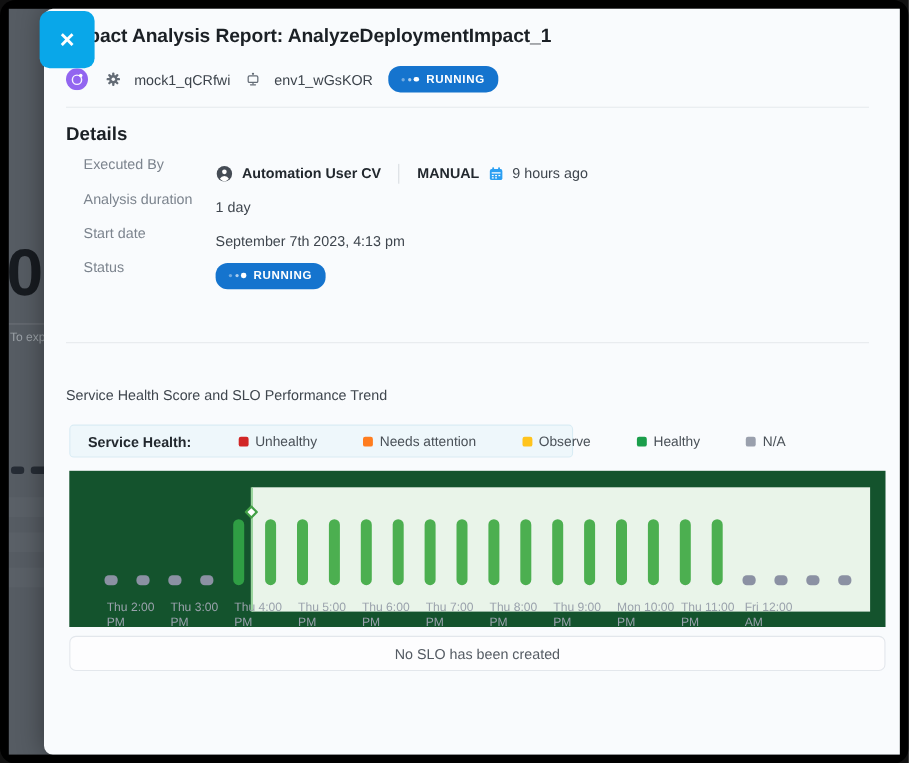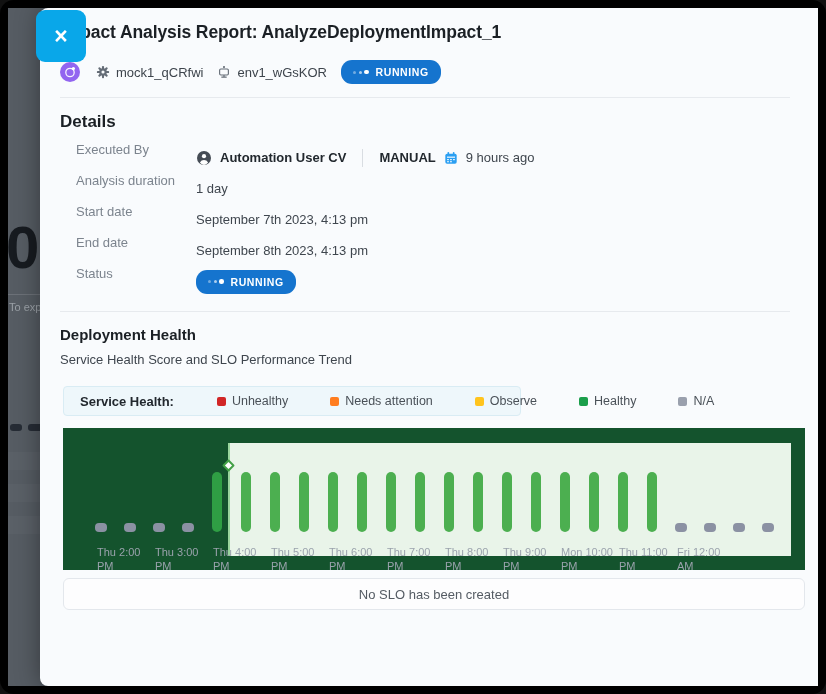--- a/index.html
+++ b/index.html
@@ -23,21 +23,21 @@
   .bg-row{position:absolute;left:0;width:34px;height:18px;background:#5e646b;opacity:.55;}
   .r1{top:444px;} .r2{top:476px;} .r3{top:508px;}
   
   .drawer{position:absolute;left:40px;top:8px;width:778px;height:678px;background:#f9fbfd;
     border-radius:8px 0 0 8px;box-shadow:0 0 24px rgba(0,0,0,.4);}
   .close{position:absolute;left:36px;top:10px;width:50px;height:52px;border:none;border-radius:9px;
     background:var(--close-blue);color:#fff;font-size:23px;font-weight:700;cursor:pointer;
     font-family:"Liberation Sans",sans-serif;line-height:1;z-index:5;}
   .title{position:absolute;left:20px;top:14px;font-size:17.5px;font-weight:700;color:#1b2025;letter-spacing:-.1px;}
   .meta-row{position:absolute;left:20px;top:52px;height:24px;display:flex;align-items:center;gap:14px;}
-  .meta-item{display:flex;align-items:center;gap:6px;font-size:13px;font-weight:500;color:#3d444c;}
+  .meta-item{display:flex;align-items:center;gap:12px;font-size:13px;font-weight:500;color:#3d444c;}
   .avatar{width:20px;height:20px;display:inline-flex;margin-right:2px;}
   .badge{display:inline-flex;align-items:center;gap:7px;height:21px;padding:12px 12px;border-radius:11px;
     background:var(--status-blue);color:#fff;font-size:10.5px;font-weight:700;letter-spacing:.6px;}
   .dots{display:inline-flex;align-items:center;gap:2.5px;}
   .dots i{width:3px;height:3px;border-radius:50%;background:#fff;display:inline-block;}
   .dots i:nth-child(1){opacity:.4;}.dots i:nth-child(2){opacity:.65;}
   .dots b{width:4.5px;height:4.5px;border-radius:50%;background:#fff;display:inline-block;}
   .hr{position:absolute;left:20px;width:730px;height:1px;background:#e7eaee;}
   .hr1{top:89px;} .hr2{top:303px;}
   .h2{position:absolute;left:20px;top:104px;font-size:17px;font-weight:700;color:#1b2025;}
@@ -173,43 +173,36 @@
             <span>1 day</span>
           </div>
       </div>
       <div class="drow">
         <div class="dlabel">Start date</div>
         <div class="dval">
             <span>September 7th 2023, 4:13 pm</span>
           </div>
       </div>
       <div class="drow">
-        <div class="dlabel">End date</div>
-        <div class="dval">
-            <span>September 8th 2023, 4:13 pm</span>
-          </div>
-      </div>
-      <div class="drow">
         <div class="dlabel">Status</div>
         <div class="dval">
           <span class="badge">
             <span class="dots">
                 <i></i>
                 <i></i>
                 <b></b>
               </span>
             <span>RUNNING</span>
           </span>
         </div>
       </div>
     </div>
 
     <div class="hr hr2"></div>
 
-    <div class="h3">Deployment Health</div>
     <div class="sub">Service Health Score and SLO Performance Trend</div>
 
     <div class="legend">
       <span class="legend-title">Service Health:</span>
       <span class="legend-items">
           <span class="litem">
             <span class="sw" style="background: rgb(209, 38, 38);"></span>
             <span>Unhealthy</span>
           </span>
           <span class="litem">

